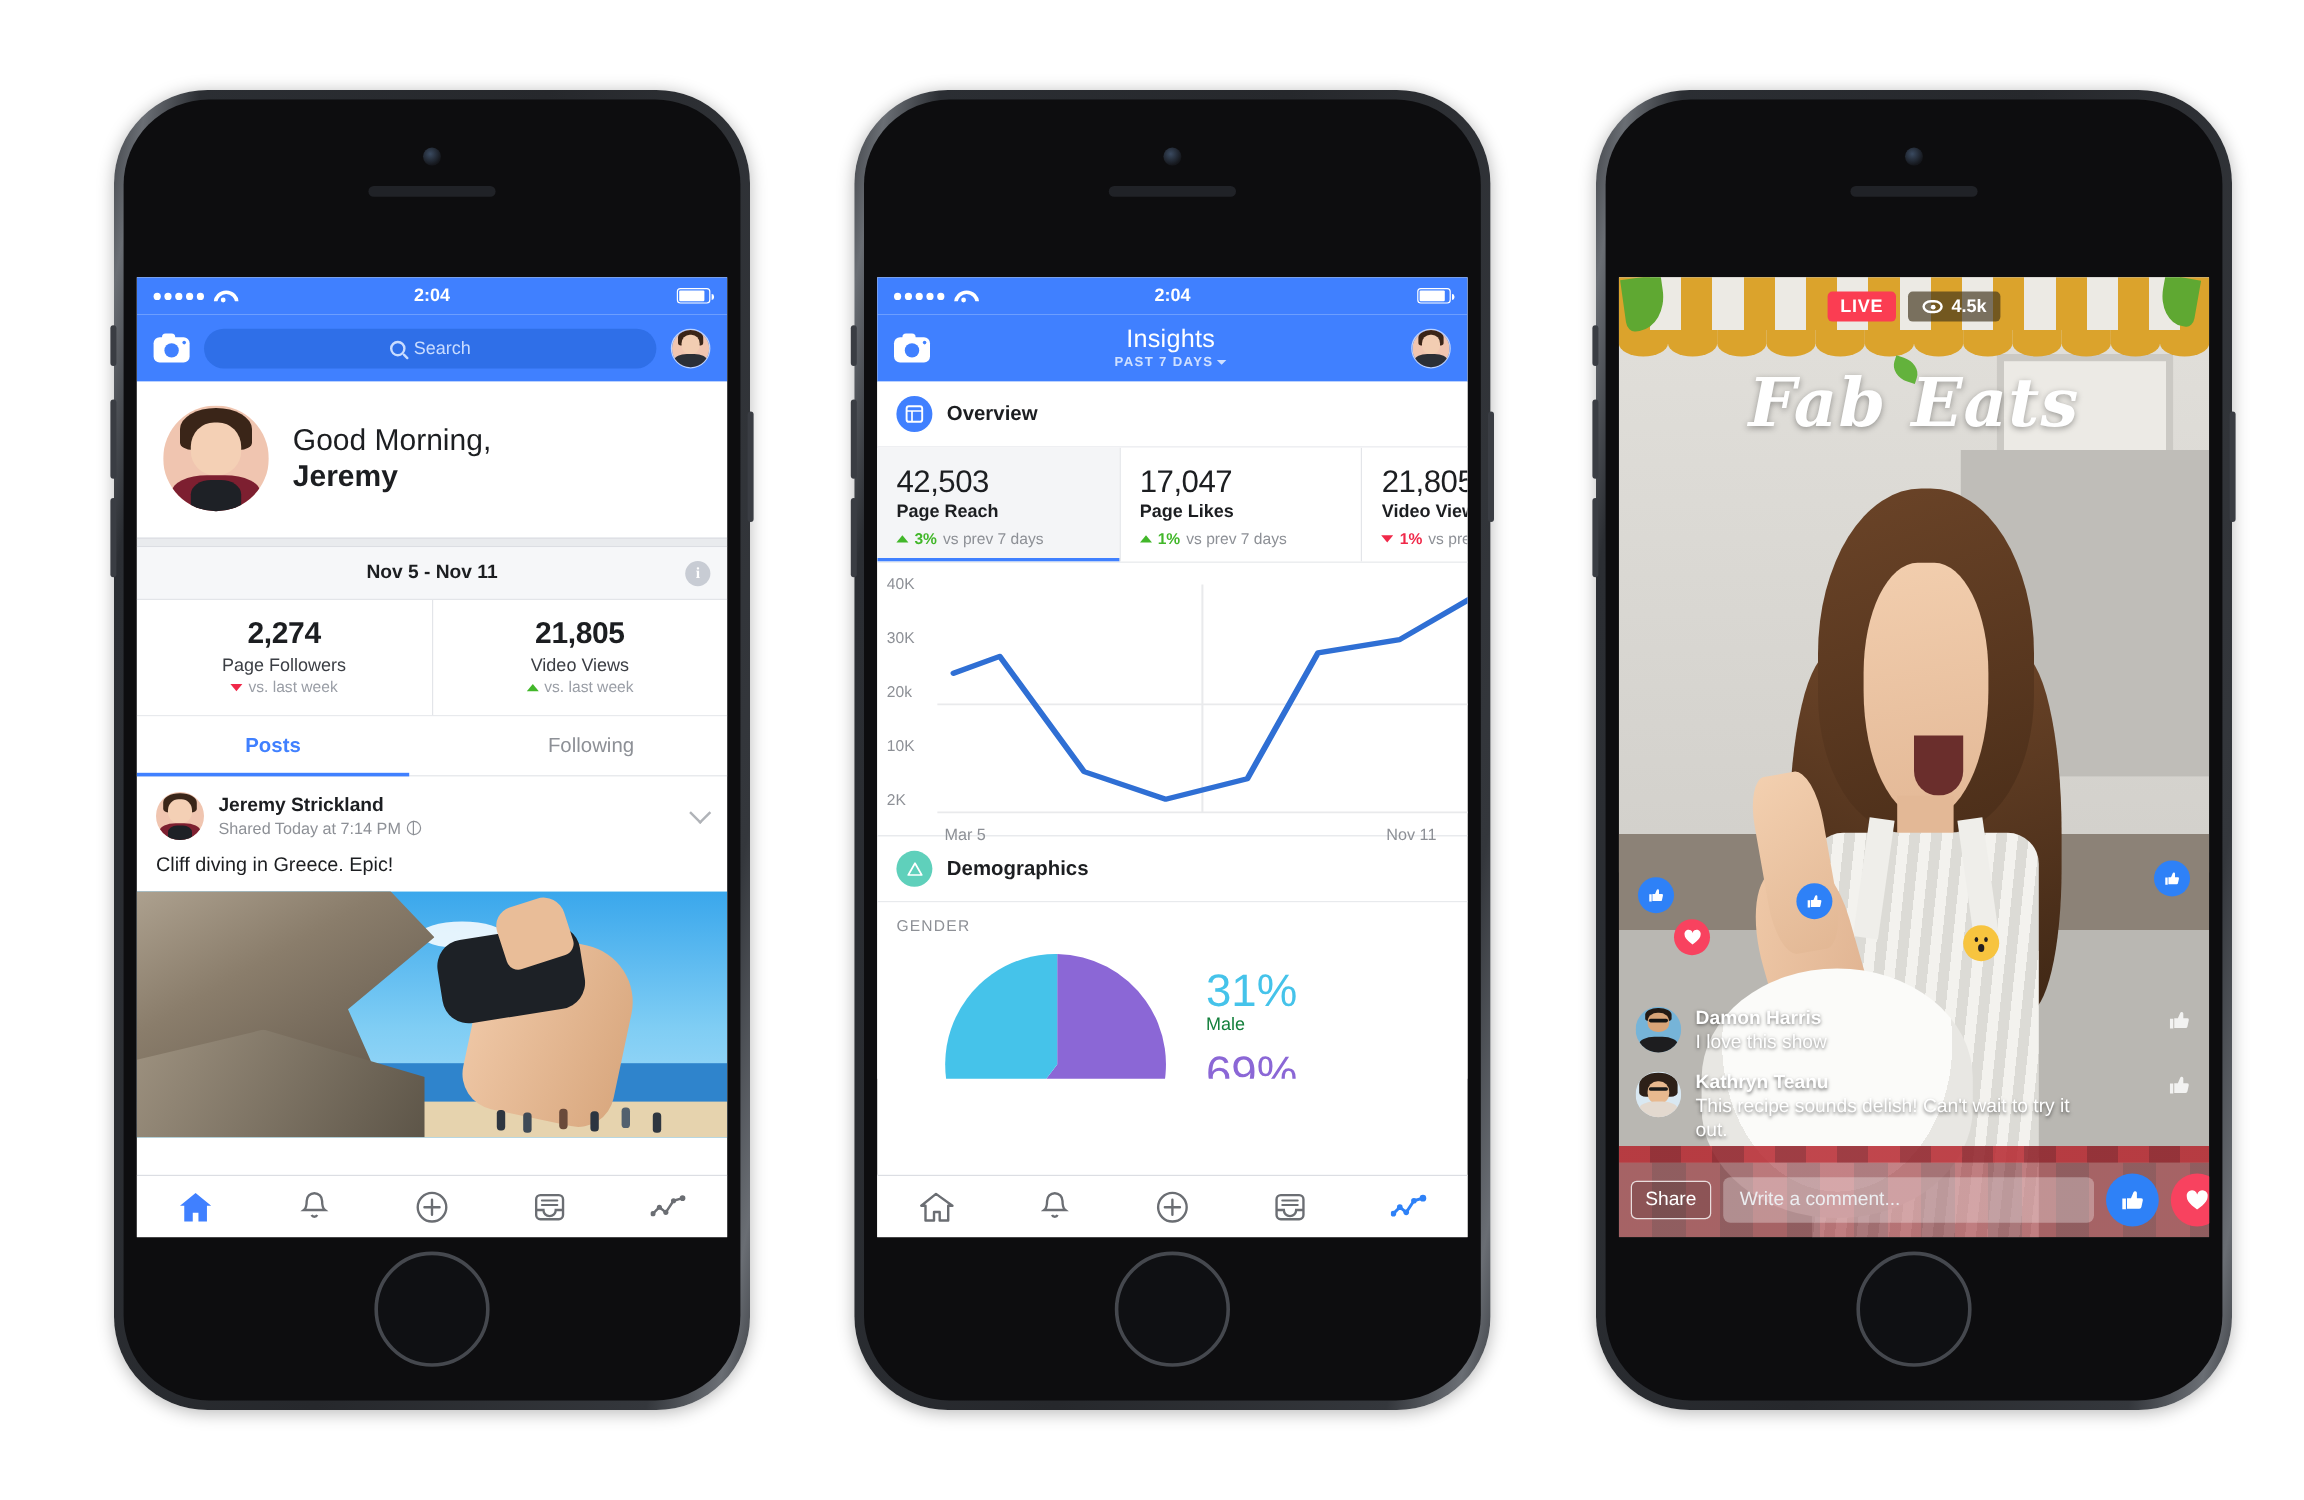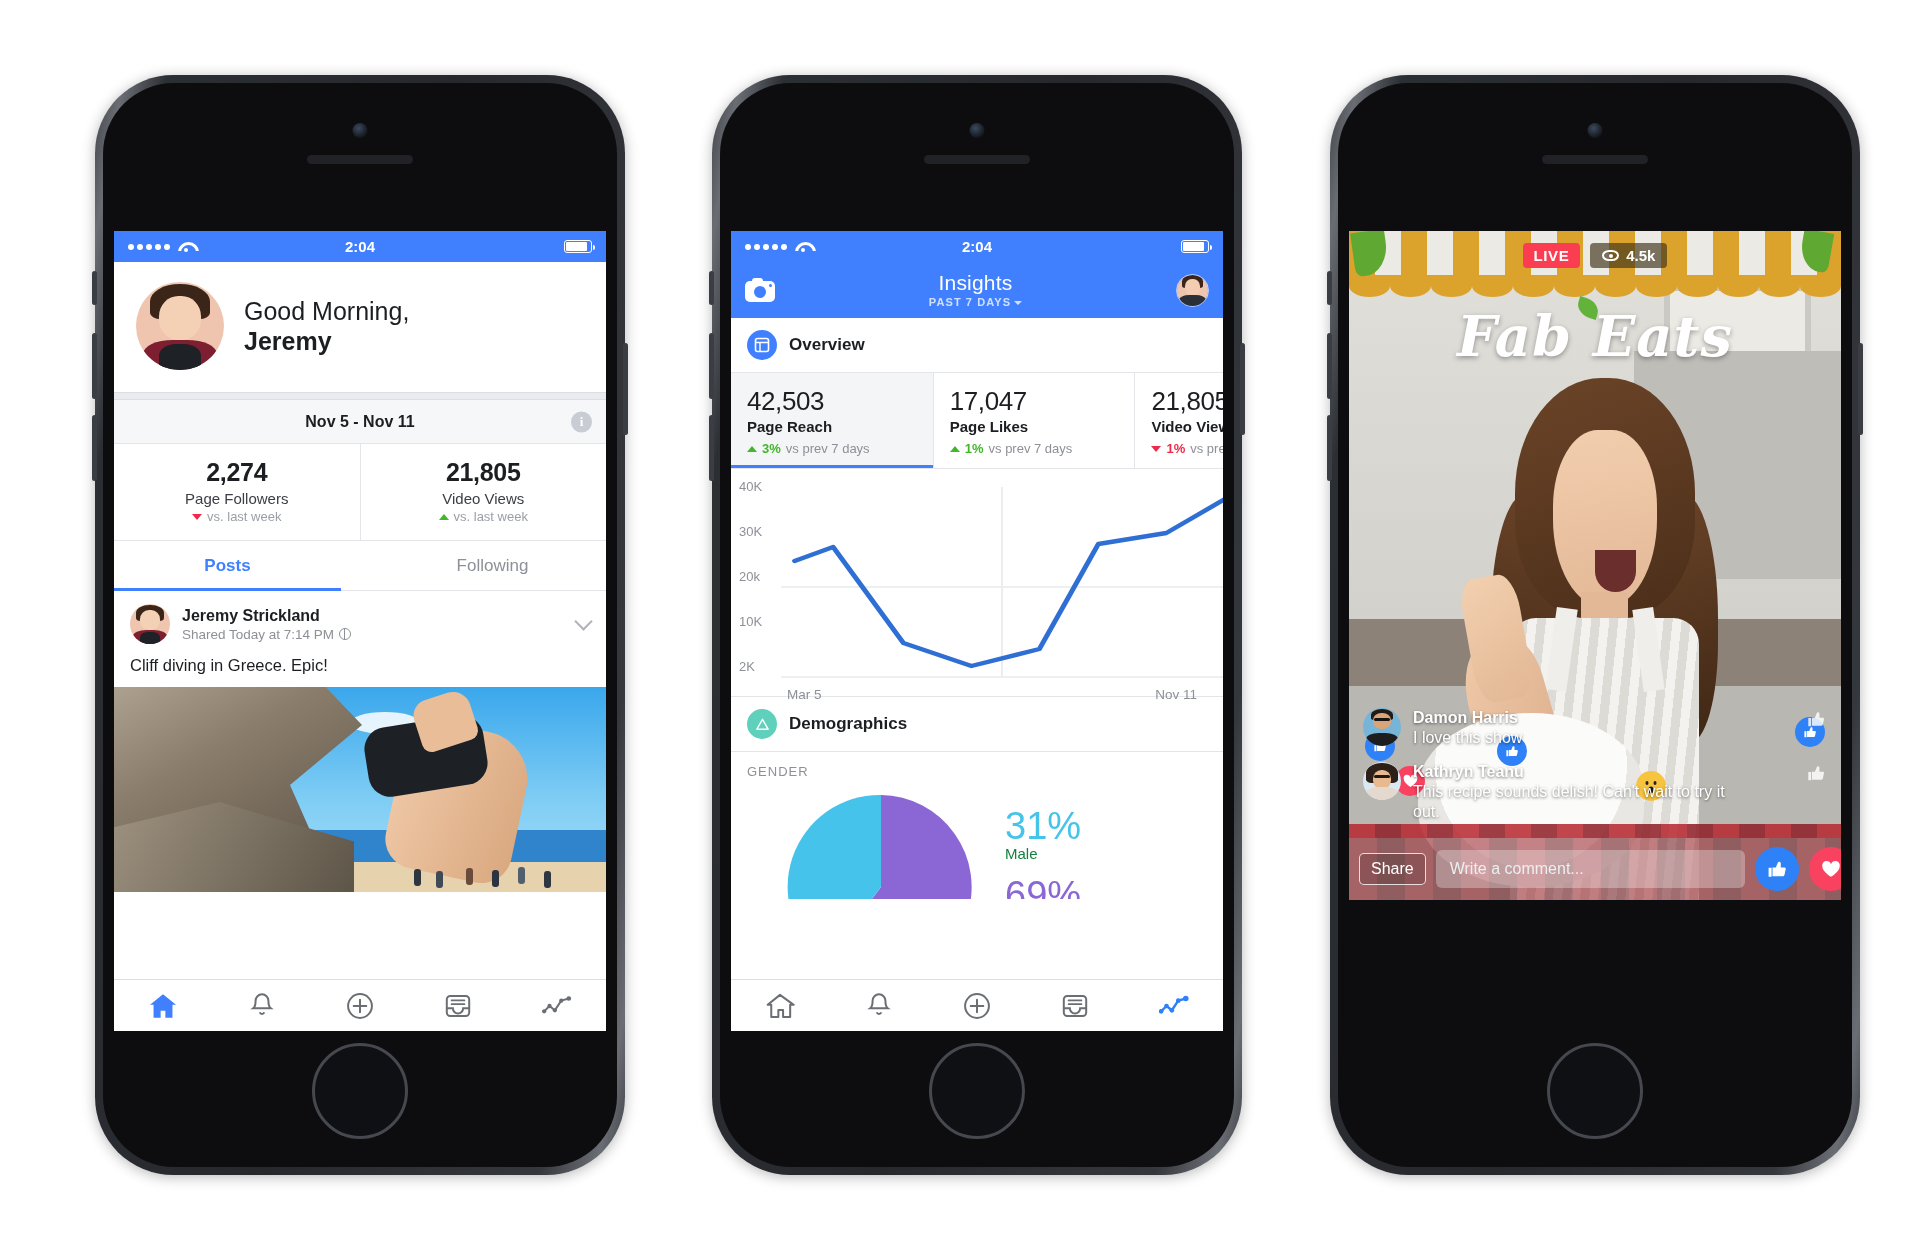--- a/index.html
+++ b/index.html
@@ -226,21 +226,21 @@
   .ytick { position:absolute; left:8px; font-size:13px; color:#8d9096; }
 
   .gender-lbl { font-size:13px; letter-spacing:1px; color:#8d9096; padding:12px 16px 0; background:#fff;}
   .demo-body { display:flex; align-items:flex-start; gap:24px; padding: 6px 16px 0; background:#fff; height:120px; overflow:hidden;}
   .pct { font-size:38px; font-weight:300; line-height:1; }
   .pct.male { color:#45c3ea; }
   .pct.female { color:#8b67d6; }
   .pct-lbl { font-size:15px; color:#15803d; margin-top:0; }
 
   
-  .live-screen { position:absolute; left:11px; right:11px; top:148px; height:669px; overflow:hidden; background:#000; }
+  .live-screen { position:absolute; left:11px; right:11px; top:148px; height:800px; overflow:hidden; background:#000; }
   .kitchen { position:absolute; inset:0;
     background: linear-gradient(180deg,#d9d7d2 0%, #cfcdc8 42%, #c6c4bf 100%); }
   .k-wall { position:absolute; left:0; right:0; top:0; height:62%; background:linear-gradient(180deg,#e2e0db,#d2d0cb); }
   .k-cab  { position:absolute; right:0; top:18%; width:42%; height:34%; background:#bfbdb8; }
   .k-counter { position:absolute; left:0; right:0; top:58%; height:10%; background:#8c8277; }
   .k-lower { position:absolute; left:0; right:0; top:68%; bottom:0; background:#b9b7b2; }
   .k-window { position:absolute; right:6%; top:8%; width:30%; height:30%; background:#eceae5; border:6px solid #cbc9c4; }
   .k-flower { position:absolute; left:58%; top:40%; width:70px; height:70px; border-radius:50%;
      background:radial-gradient(circle at 40% 40%, #f2c033 0 28%, #d9a02a 28% 46%, #6f8f3a 46% 100%); opacity:.9;}
   .k-plant { position:absolute; left:52%; top:48%; width:42px; height:46px; background:#6c8c3b; border-radius:50% 50% 30% 30%; }
@@ -360,20 +360,40 @@
                 <i></i>
               </span>
             <span class="wifi"></span>
           </div>
           <div class="sb-time">2:04</div>
           <div class="battery">
               <i></i>
             </div>
         </div>
 
+        <div class="fb-header">
+          <div class="cam-icon">
+            <span class="bump"></span>
+              <span class="body"></span>
+              <span class="lens"></span>
+              <span class="dot"></span>
+          </div>
+          <div class="searchbar">
+            <span class="mag"></span>
+            <span>Search</span>
+          </div>
+          <div class="hdr-avatar">
+            <div class="av">
+              <div class="bg" style="background:#f0c5b0"></div>
+              <div class="hair" style="background:#3a2518"></div>
+              <div class="face" style="background:#f2cdb2"></div>
+              <div class="body" style="background:#2b2f36"></div>
+            </div>
+          </div>
+        </div>
 
         <div class="greet">
           <div class="greet-avatar">
             <div class="av">
               <div class="bg" style="background:#f0c5b0"></div>
               <div class="hair" style="background:#3a2518"></div>
               <div class="face" style="background:#f4d0b5"></div>
               <div class="body" style="background:#7d1f30"></div>
               <div style="position:absolute;left:26%;bottom:-4%;width:48%;height:34%;background:#1e2126;border-radius:40% 40% 0 0"></div>
             </div>

